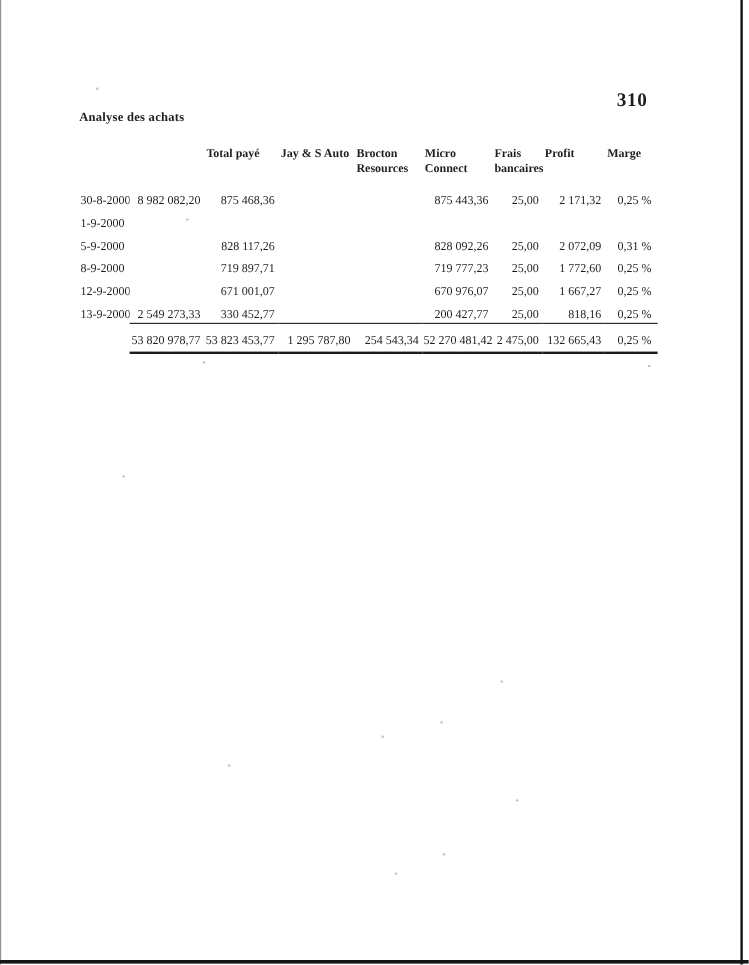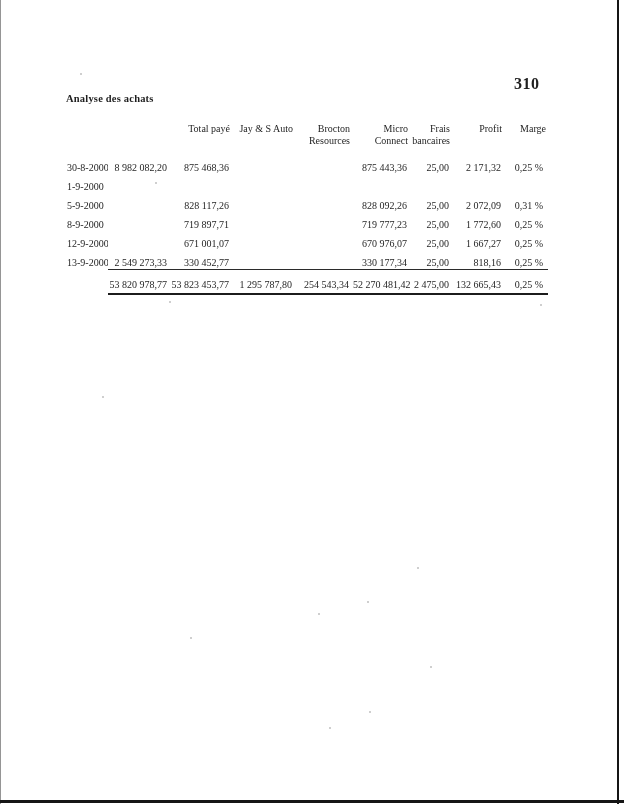--- a/index.html
+++ b/index.html
@@ -48,22 +48,22 @@
   col.w-amount{width:62px;}
   col.w-total{width:62px;}
   col.w-jay{width:63px;}
   col.w-brocton{width:57px;}
   col.w-micro{width:58px;}
   col.w-frais{width:42px;}
   col.w-profit{width:52px;}
   col.w-marge{width:44px;}
 
   th.c-head{
-    font-weight:normal;
-    text-align:right;
+    font-weight:bold;
+    text-align:left;
     vertical-align:top;
     padding:3px 2px 9px 2px;
     height:20px;
   }
   td{
     height:17px;
     vertical-align:bottom;
     white-space:nowrap;
     overflow:hidden;
   }
@@ -164,21 +164,21 @@
           <td class="c-num lined">25,00</td>
           <td class="c-num lined">1 667,27</td>
           <td class="c-num lined">0,25 %</td>
         </tr>
         <tr class="rule-below">
           <td class="c-date">13-9-2000</td>
           <td class="c-num lined">2 549 273,33</td>
           <td class="c-num lined">330 452,77</td>
           <td class="c-num lined"></td>
           <td class="c-num lined"></td>
-          <td class="c-num lined">330 177,34</td>
+          <td class="c-num lined">200 427,77</td>
           <td class="c-num lined">25,00</td>
           <td class="c-num lined">818,16</td>
           <td class="c-num lined">0,25 %</td>
         </tr>
       </tbody>
     <tfoot>
         <tr class="total-row">
           <td class="c-date"></td>
           <td class="c-num lined">53 820 978,77</td>
           <td class="c-num lined">53 823 453,77</td>

